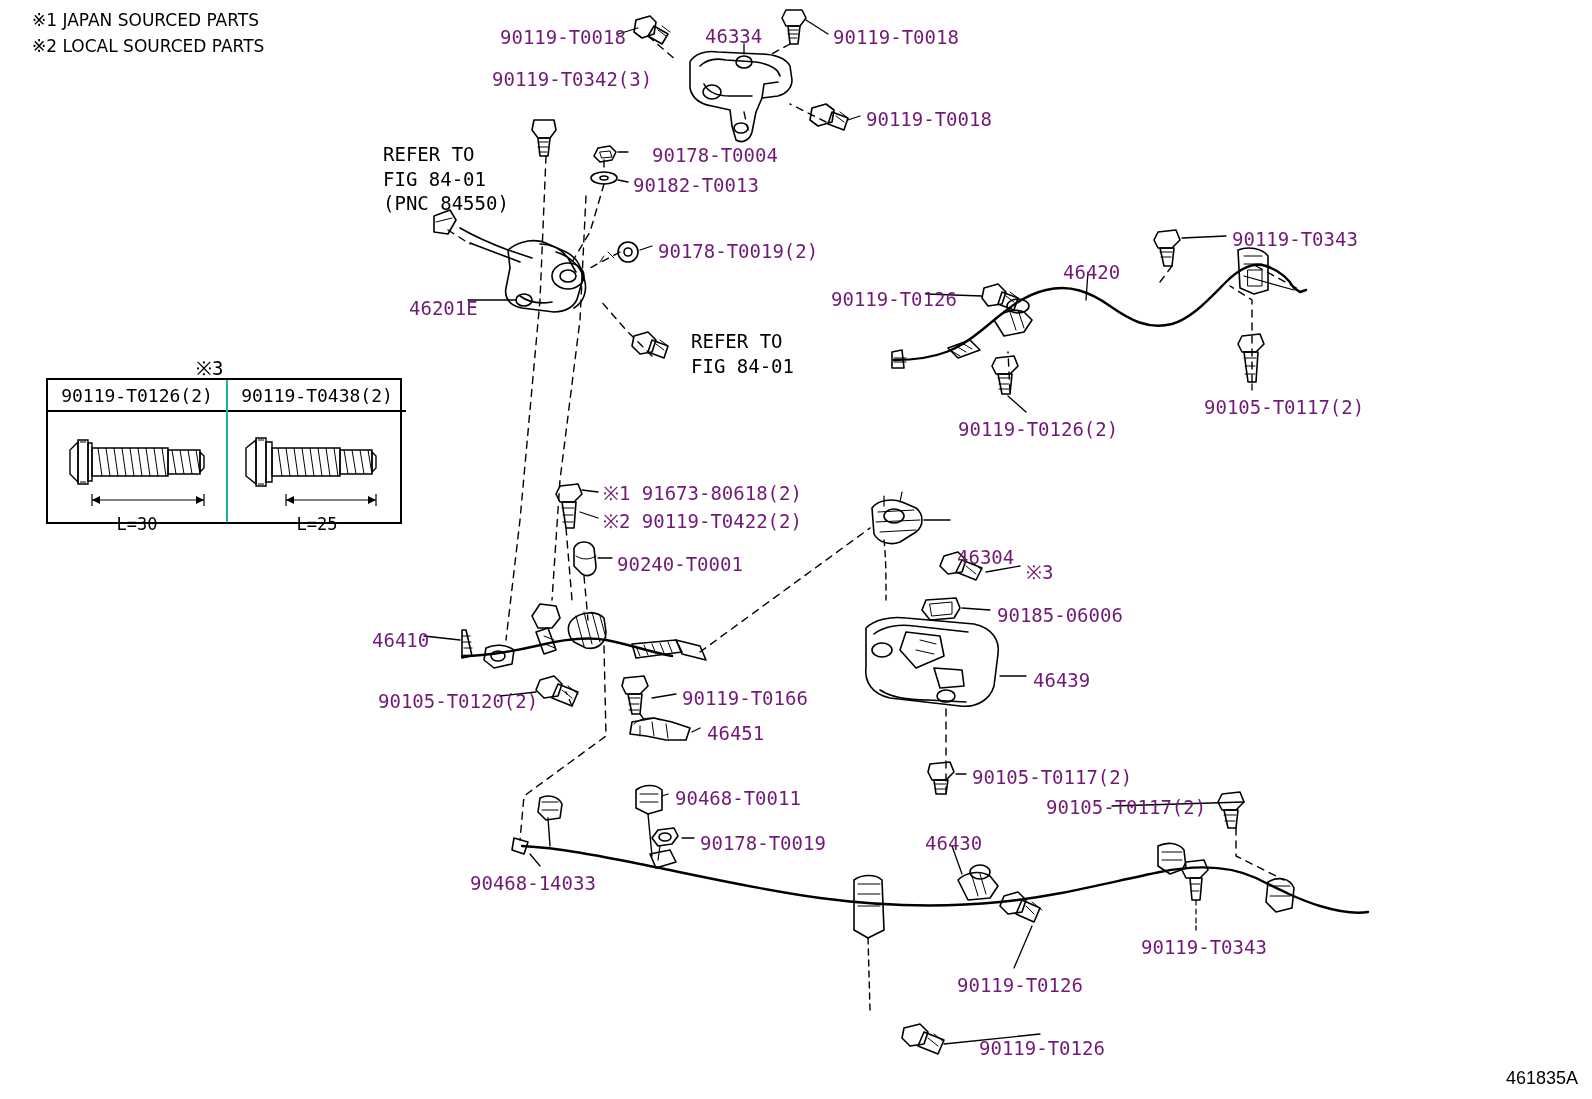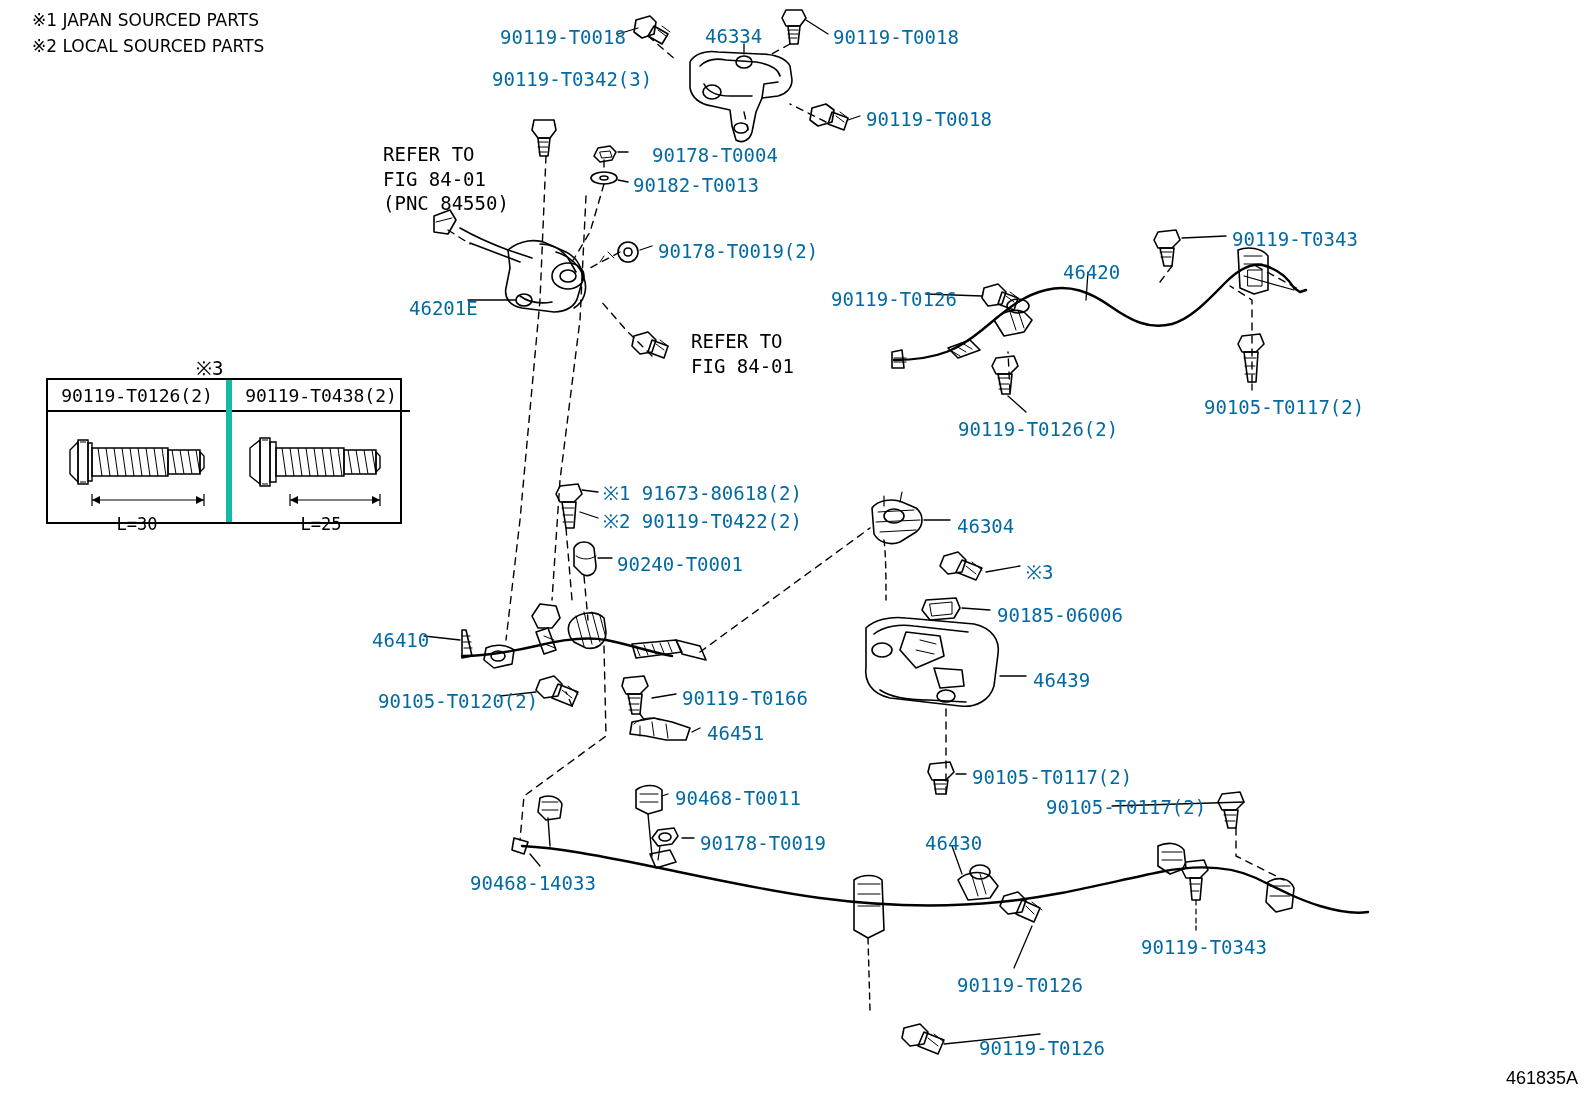--- a/index.html
+++ b/index.html
@@ -10,33 +10,33 @@
     font-family:"DejaVu Sans Mono", monospace;
     position:relative;
     overflow:hidden;
   }
   .diagram { position:absolute; inset:0; }
   svg.canvas { position:absolute; left:0; top:0; width:1592px; height:1099px; }
   .lbl {
     position:absolute;
     font-family:"DejaVu Sans Mono", monospace;
     font-size:19px;
-    color:#0369a1;
+    color:#701a75;
     white-space:pre;
     letter-spacing:0px;
     line-height:1.25;
   }
   .note { position:absolute; left:32px; top:8px; }
   .note div { font-family:"DejaVu Sans", sans-serif; font-size:17px; line-height:1.5; }
   .tbl {
     position:absolute; left:46px; top:378px; width:356px; height:146px;
     border:2px solid #000; display:flex;
   }
   .tbl .cell { flex:1 1 50%; position:relative; }
-  .tbl .cell + .cell { border-left:6px solid #14b8a6; }
+  .tbl .cell + .cell { border-left:2px solid #14b8a6; }
   .tbl .cellhdr {
     height:32px; border-bottom:2px solid #000;
     display:flex; align-items:center; justify-content:center;
     font-size:18px; font-family:"DejaVu Sans Mono", monospace;
   }
   .tbl .cellbody { position:relative; height:128px; }
   .tbl-mark { position:absolute; left:196px; top:355px; font-size:19px; }
   .dimlbl { position:absolute; width:100%; text-align:center; bottom:6px; font-size:17px;
             font-family:"DejaVu Sans Mono", monospace; }
   .corner { position:absolute; right:14px; bottom:10px; font-family:Liberation Sans, sans-serif; font-size:18px; }
@@ -465,21 +465,21 @@
       <div class="lbl" style="left: 633px; top: 174px;">90182-T0013</div>
       <div class="lbl" style="left: 658px; top: 240px;">90178-T0019(2)</div>
       <div class="lbl" style="left: 409px; top: 297px;">46201E</div>
       <div class="lbl" style="left: 1232px; top: 228px;">90119-T0343</div>
       <div class="lbl" style="left: 1063px; top: 261px;">46420</div>
       <div class="lbl" style="left: 831px; top: 288px;">90119-T0126</div>
       <div class="lbl" style="left: 1204px; top: 396px;">90105-T0117(2)</div>
       <div class="lbl" style="left: 958px; top: 418px;">90119-T0126(2)</div>
       <div class="lbl" style="left: 603px; top: 482px;">※1 91673-80618(2)</div>
       <div class="lbl" style="left: 603px; top: 510px;">※2 90119-T0422(2)</div>
-      <div class="lbl" style="left: 957px; top: 515px;">46304</div>
+      <div class="lbl" style="left: 957px; top: 546px;">46304</div>
       <div class="lbl" style="left: 617px; top: 553px;">90240-T0001</div>
       <div class="lbl" style="left: 1026px; top: 561px;">※3</div>
       <div class="lbl" style="left: 997px; top: 604px;">90185-06006</div>
       <div class="lbl" style="left: 372px; top: 629px;">46410</div>
       <div class="lbl" style="left: 1033px; top: 669px;">46439</div>
       <div class="lbl" style="left: 378px; top: 690px;">90105-T0120(2)</div>
       <div class="lbl" style="left: 682px; top: 687px;">90119-T0166</div>
       <div class="lbl" style="left: 707px; top: 722px;">46451</div>
       <div class="lbl" style="left: 972px; top: 766px;">90105-T0117(2)</div>
       <div class="lbl" style="left: 675px; top: 787px;">90468-T0011</div>

